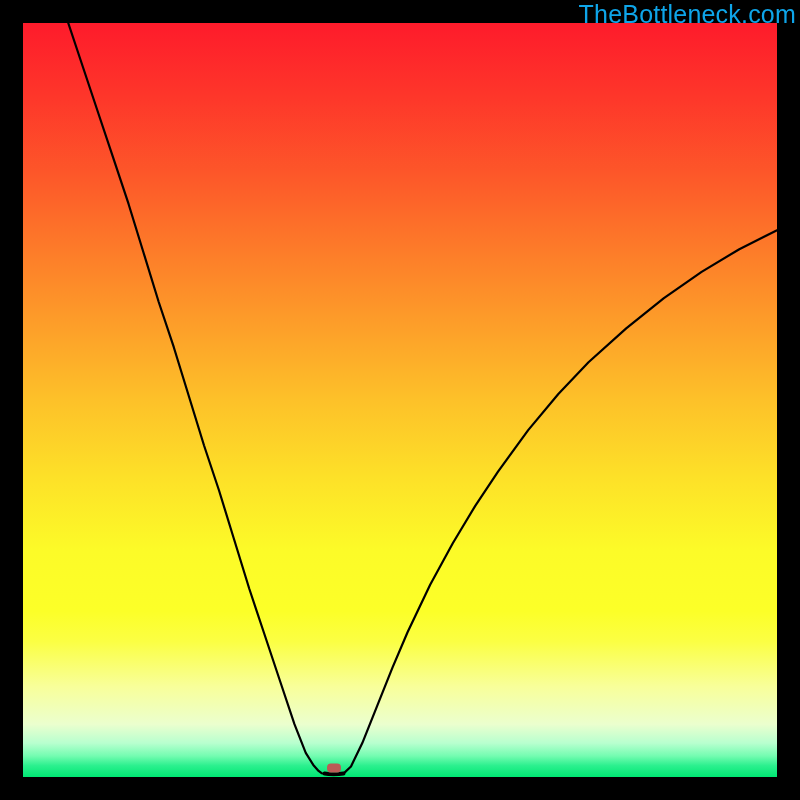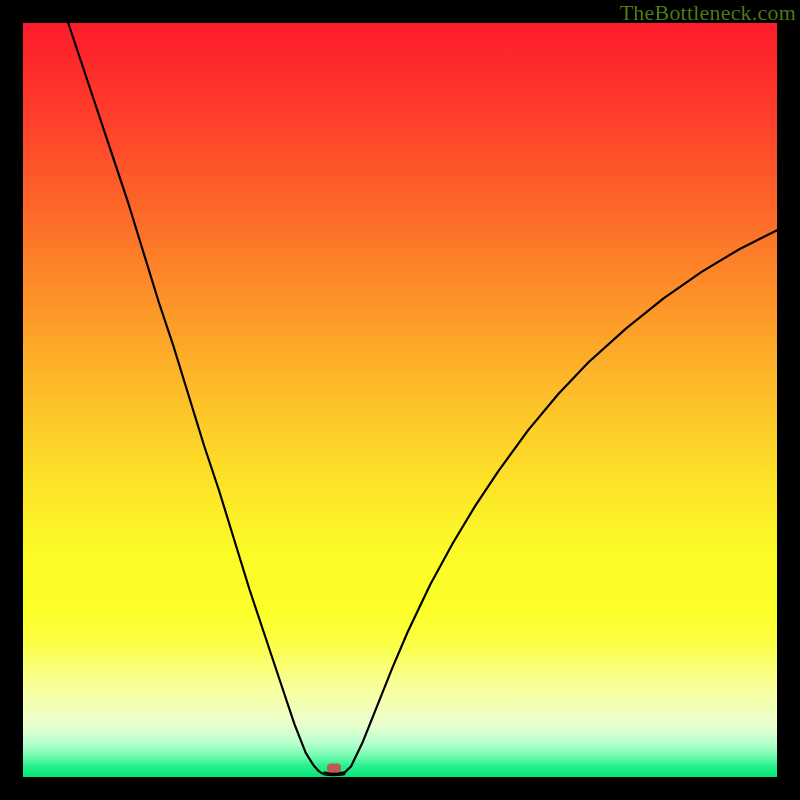--- a/index.html
+++ b/index.html
@@ -23,26 +23,25 @@
     position: absolute;
     left: 0;
     top: 0;
     width: 754px;
     height: 754px;
   }
   .watermark {
     position: absolute;
     top: 0px;
     right: 4px;
-    color: #4d7c0f;
-    font-size: 22px;
+    color: #0ea5e9;
+    font-size: 25px;
     font-weight: 500;
     letter-spacing: 0.2px;
     white-space: nowrap;
-    font-family: Liberation Serif, serif;
   }
   .marker {
     position: absolute;
     width: 14px;
     height: 9px;
     border-radius: 4px;
     transform: translate(-50%, -50%);
   }
 </style>
 </head>

